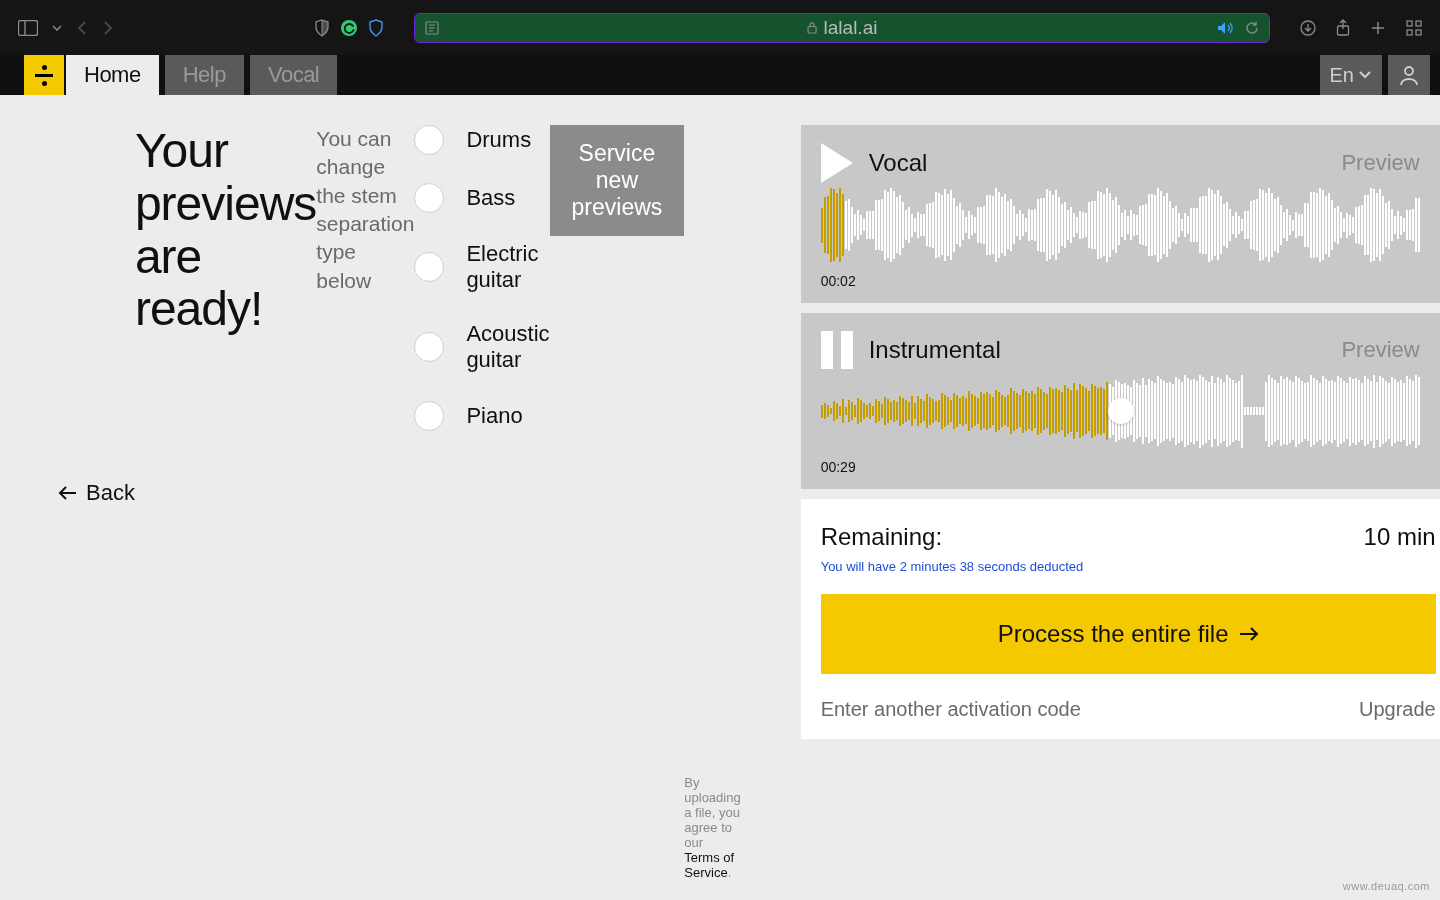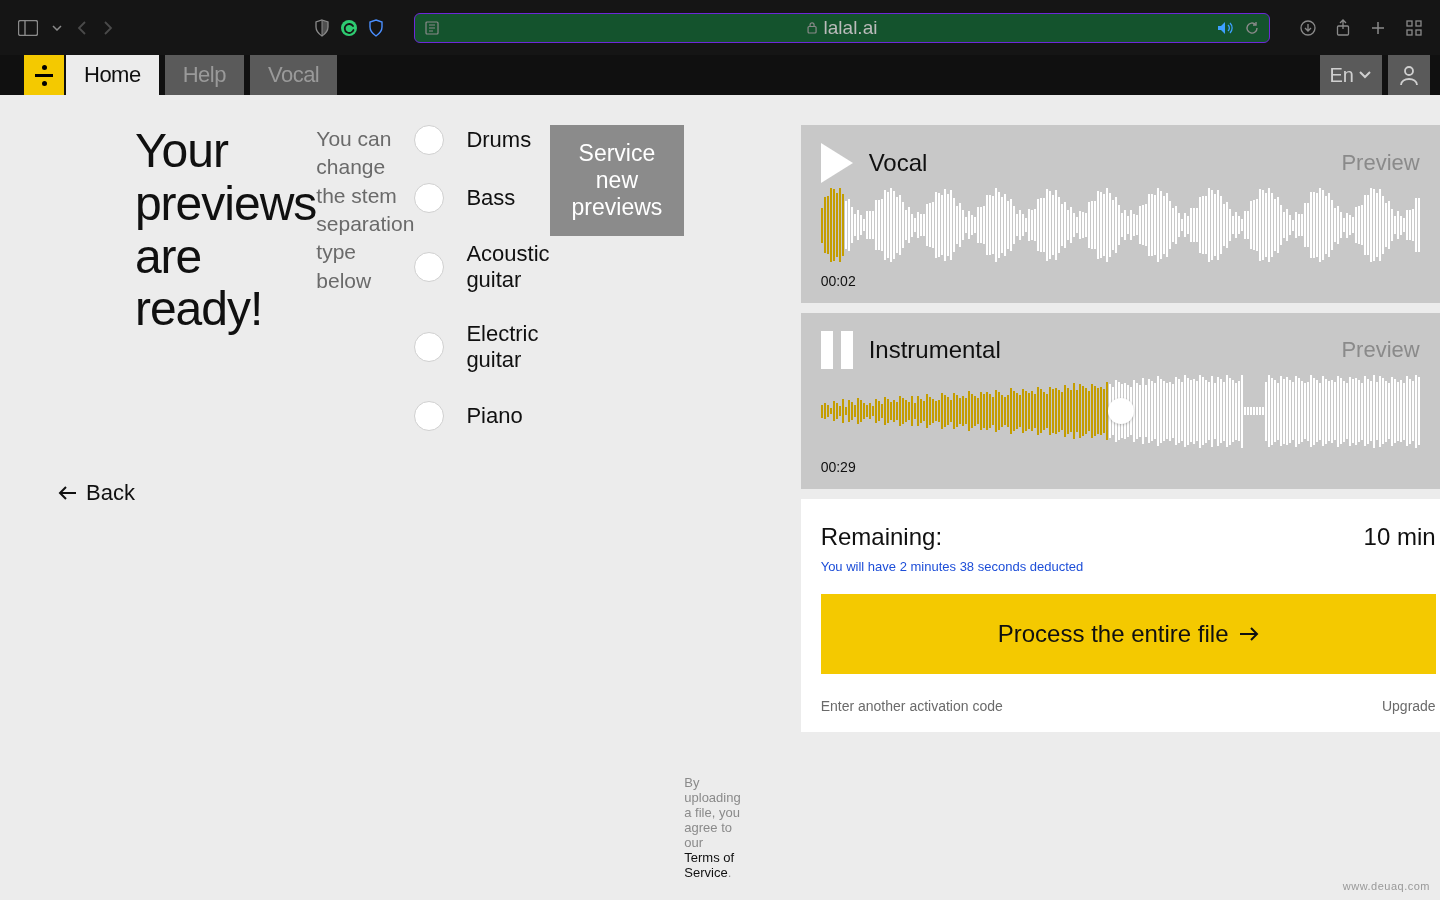--- a/index.html
+++ b/index.html
@@ -51,21 +51,21 @@
 .waveform { position: relative; height: 80px; display: flex; align-items: center; gap: 1px; overflow: hidden; }
 .wf-bar { width: 2px; background: #fff; }
 .wf-bar.played { background: #c49d00; }
 .wf-playhead { position: absolute; top: 0; bottom: 0; left: 48%; display: flex; align-items: center; }
 .wf-playhead .knob { width: 26px; height: 26px; background: #fff; border-radius: 50%; box-shadow: 0 1px 3px rgba(0,0,0,0.2); }
 .track-time { font-size: 14px; color: #101010; margin-top: 8px; }
 .panel { background: #fff; padding: 24px 4px 18px 20px; }
 .remaining-row { display: flex; justify-content: space-between; font-size: 24px; color: #101010; margin-bottom: 8px; }
 .deduct-note { font-size: 13px; color: #1d4ed8; margin-bottom: 20px; }
 .process-btn { width: 100%; padding: 26px 0; background: #f4c900; color: #101010; font-size: 24px; border: none; cursor: pointer; display: flex; align-items: center; justify-content: center; gap: 10px; margin-bottom: 24px; }
-.panel-footer { display: flex; justify-content: space-between; font-size: 14px; color: #6a6a6a; }
+.panel-footer { display: flex; justify-content: space-between; font-size: 20px; color: #6a6a6a; }
 .panel-footer span { cursor: pointer; }
 .watermark { position: absolute; bottom: 8px; right: 10px; font-size: 11px; color: #999; letter-spacing: 0.5px; }
 svg { display: block; }
 </style>
 </head>
 <body>
 
 <div class="browser-bar">
   <div class="bb-left">
     <span class="bb-icon">
@@ -213,25 +213,25 @@
           <div class="radio-item">
             <div class="radio-circle"></div>
             <div class="radio-label">Drums</div>
           </div>
           <div class="radio-item">
             <div class="radio-circle"></div>
             <div class="radio-label">Bass</div>
           </div>
           <div class="radio-item">
             <div class="radio-circle"></div>
-            <div class="radio-label">Acoustic guitar</div>
+            <div class="radio-label">Electric guitar</div>
           </div>
           <div class="radio-item">
             <div class="radio-circle"></div>
-            <div class="radio-label">Electric guitar</div>
+            <div class="radio-label">Acoustic guitar</div>
           </div>
           <div class="radio-item">
             <div class="radio-circle"></div>
             <div class="radio-label">Piano</div>
           </div>
         </div>
       <button class="create-btn">Service new previews</button>
       <div class="tos-line">
         <span>By uploading a file, you agree to our </span><span class="link">Terms of Service</span><span>.</span>
       </div>

